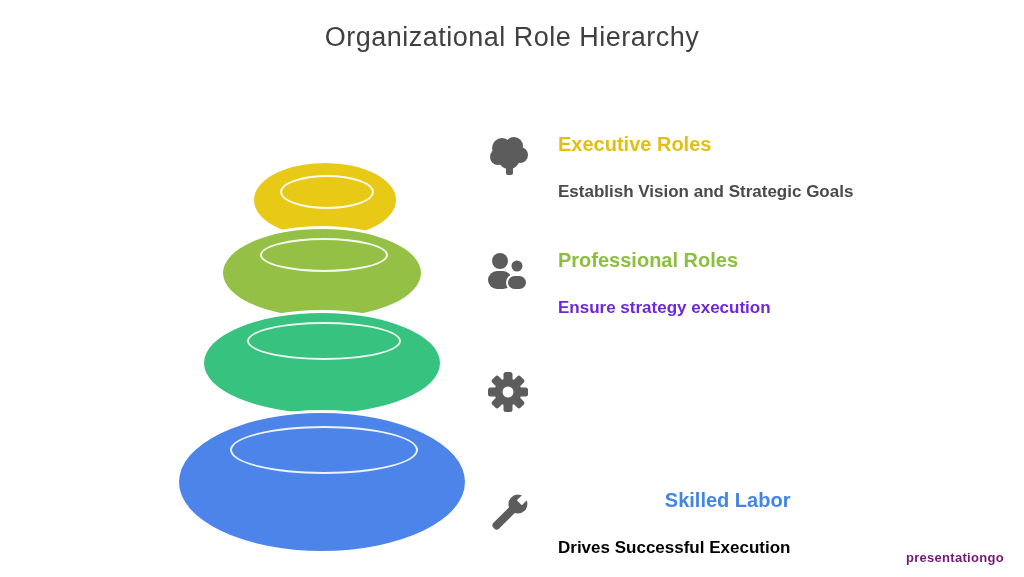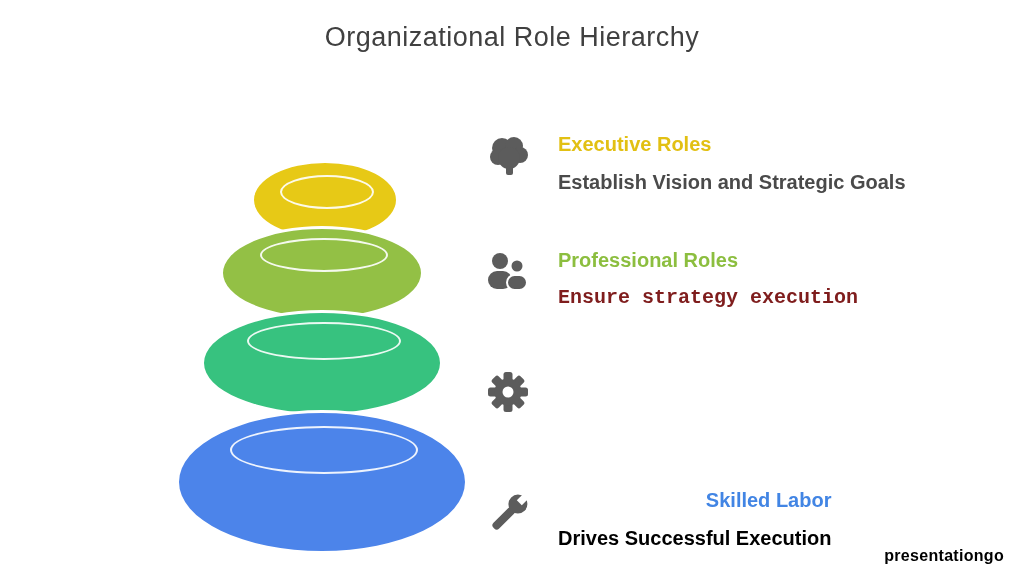--- a/index.html
+++ b/index.html
@@ -29,24 +29,24 @@
   .pebble-3 .ring{left:51px;top:13px;width:188px;height:48px;}
   
   .row{position:absolute;left:482px;width:470px;height:90px;}
   .row-0{top:128px;}
   .row-1{top:244px;}
   .row-2{top:364px;}
   .row-3{top:484px;}
   .row .icon{position:absolute;left:0;top:2px;width:52px;height:52px;}
   .row .texts{position:absolute;left:76px;top:6px;}
   .row .heading{font-size:20px;font-weight:bold;line-height:1;}
-  .row .desc{margin-top:16px;font-size:20px;font-weight:bold;color:#4a4a4a;line-height:1.2;}
+  .row .desc{margin-top:28px;font-size:17px;font-weight:bold;color:#4a4a4a;line-height:1.2;}
   .watermark{
-    position:absolute;right:20px;bottom:12px;font-size:16px;font-weight:bold;
-    color:#000000;letter-spacing:.3px;
+    position:absolute;right:20px;bottom:12px;font-size:13px;font-weight:bold;
+    color:#701a75;letter-spacing:.3px;
   }
 </style>
 </head>
 <body>
 
 <div class="canvas">
 
   <div class="title">Organizational Role Hierarchy</div>
 
   <div class="pebble pebble-0" style="background: rgb(231, 201, 22);">
@@ -83,21 +83,21 @@
     <svg class="icon" viewBox="0 0 52 52">
       <g fill="#5c5c5c">
         <circle cx="18" cy="15" r="8"></circle>
         <rect x="6" y="25" width="24" height="18" rx="9"></rect>
         <circle cx="35" cy="20" r="6.5" stroke="#ffffff" stroke-width="2"></circle>
         <rect x="25" y="29" width="20" height="15" rx="7.5" stroke="#ffffff" stroke-width="2"></rect>
       </g>
     </svg>
     <div class="texts">
       <div class="heading" style="color: rgb(140, 190, 63);">Professional Roles</div>
-      <div class="desc" style="color: #7f1d1d; font-family: Liberation Mono, monospace;">Ensure strategy execution</div>
+      <div class="desc" style="color: #6d28d9;">Ensure strategy execution</div>
     </div>
   </div>
 
   <div class="row row-2">
     <svg class="icon" viewBox="0 0 52 52">
       <g transform="translate(26,26)" fill="#5c5c5c">
         <rect x="-4.5" y="-20" width="9" height="40" rx="2.5"></rect>
         <rect x="-4.5" y="-20" width="9" height="40" rx="2.5" transform="rotate(45)"></rect>
         <rect x="-4.5" y="-20" width="9" height="40" rx="2.5" transform="rotate(90)"></rect>
         <rect x="-4.5" y="-20" width="9" height="40" rx="2.5" transform="rotate(135)"></rect>

